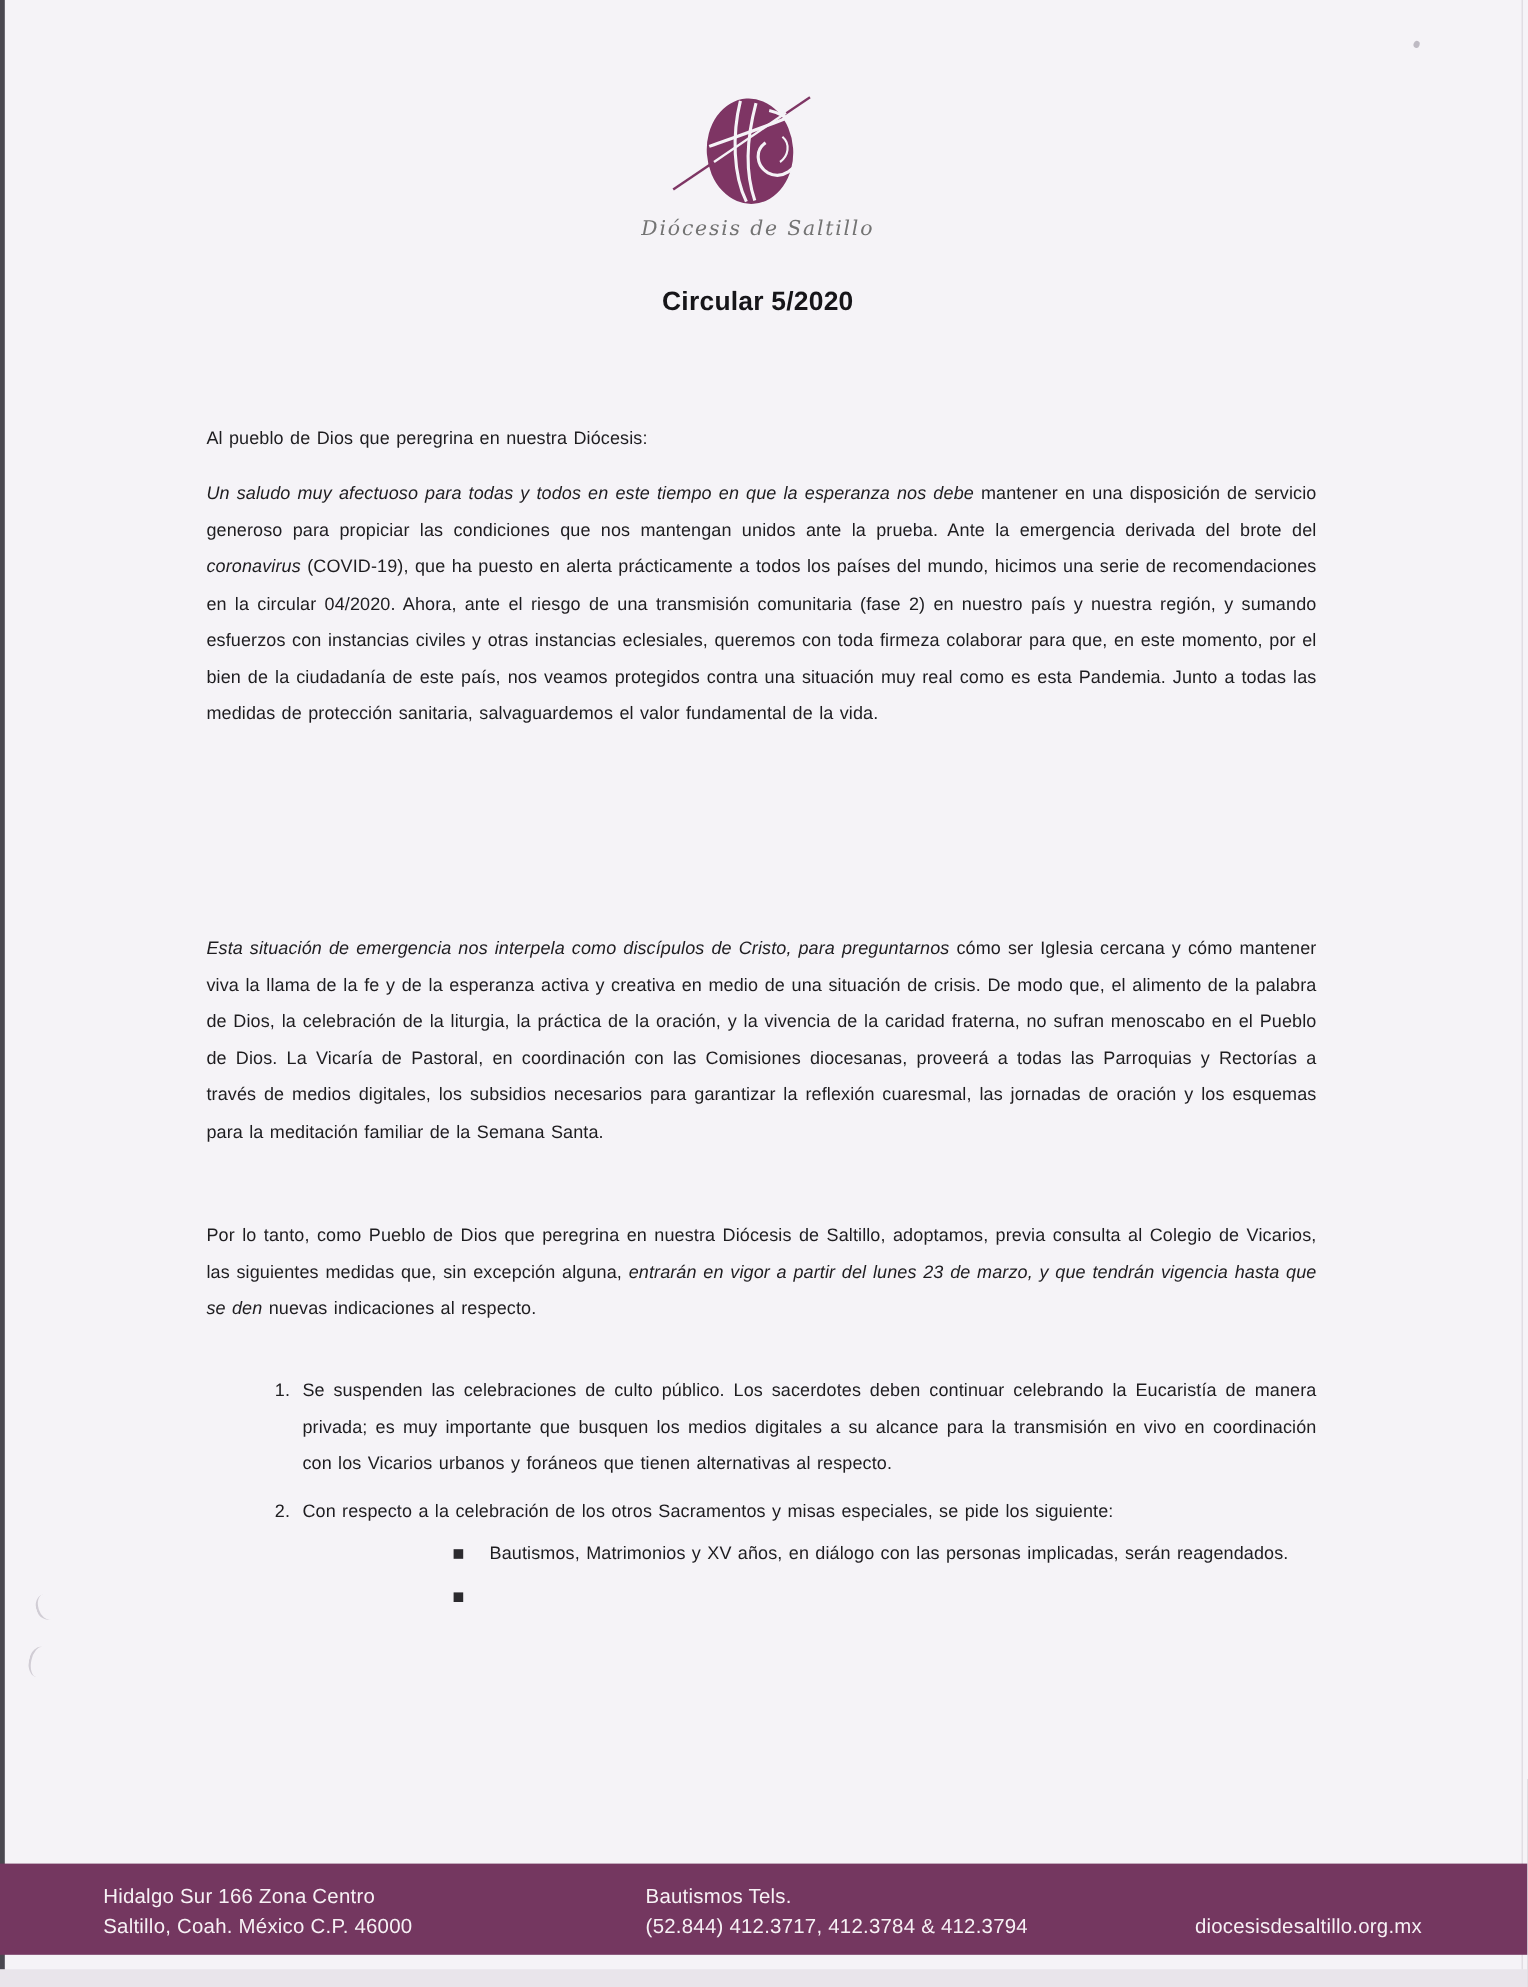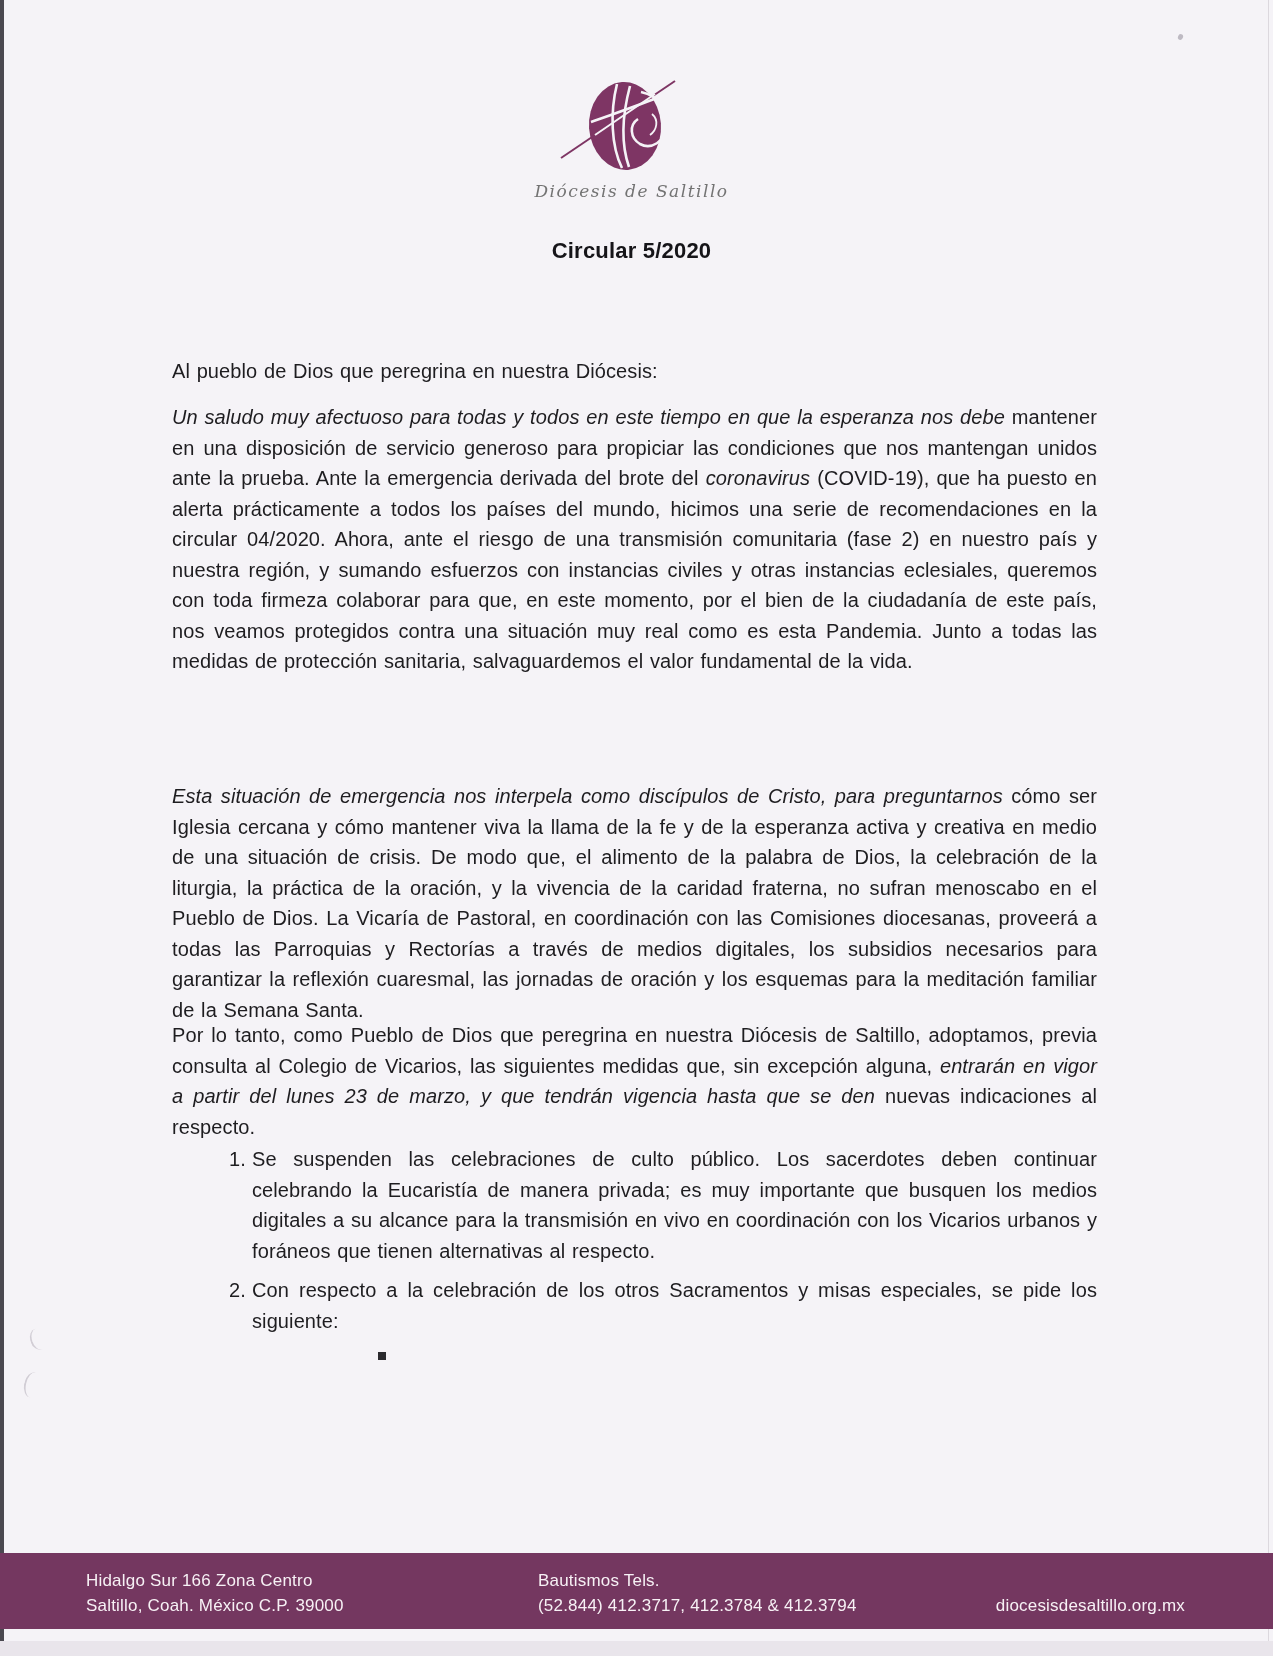--- a/index.html
+++ b/index.html
@@ -31,21 +31,21 @@
   }
   .title{
     position:absolute;left:0;top:238px;width:1263px;margin:0;
     text-align:center;font-size:22px;font-weight:bold;color:#161519;
     letter-spacing:.2px;
   }
 
   
   .salutation,.para,.list{
     position:absolute;left:172px;width:925px;
-    font-size:20px;line-height:30.5px;letter-spacing:.1px;word-spacing:1px;
+    font-size:15px;line-height:30.5px;letter-spacing:.1px;word-spacing:1px;
   }
   .salutation{top:336px;}
   .para{text-align:justify;text-justify:inter-word;}
   .p1{top:382px;}
   .p2{top:761px;}
   .p3{top:1000px;}
   .it{font-style:italic;}
 
   
   .list{top:1144px;}
@@ -105,31 +105,35 @@
     <div class="list-item">
       <span class="num">1.</span>
       <span>Se suspenden las celebraciones de culto público. Los sacerdotes deben continuar celebrando la Eucaristía de manera privada; es muy importante que busquen los medios digitales a su alcance para la transmisión en vivo en coordinación con los Vicarios urbanos y foráneos que tienen alternativas al respecto.</span>
     </div>
 
     <div class="list-item">
       <span class="num">2.</span>
       <span>Con respecto a la celebración de los otros Sacramentos y misas especiales, se pide los siguiente:</span>
     </div>
 
+    <div class="bullet-item">
+      <span class="sq"></span>
+      <span>Bautismos, Matrimonios y XV años, en diálogo con las personas implicadas, serán reagendados.</span>
+    </div>
 
     <div class="bullet-item">
       <span class="sq"></span>
     </div>
 
   </div>
 
   <div class="footer-bar">
     <div class="f-left">
       <div>Hidalgo Sur 166 Zona Centro</div>
-      <div>Saltillo, Coah. México C.P. 39000</div>
+      <div>Saltillo, Coah. México C.P. 46000</div>
     </div>
     <div class="f-mid">
       <div>Bautismos Tels.</div>
       <div>(52.844) 412.3717, 412.3784 &amp; 412.3794</div>
     </div>
     <div class="f-right">diocesisdesaltillo.org.mx</div>
   </div>
 
   <div class="bottom-strip"></div>
 

